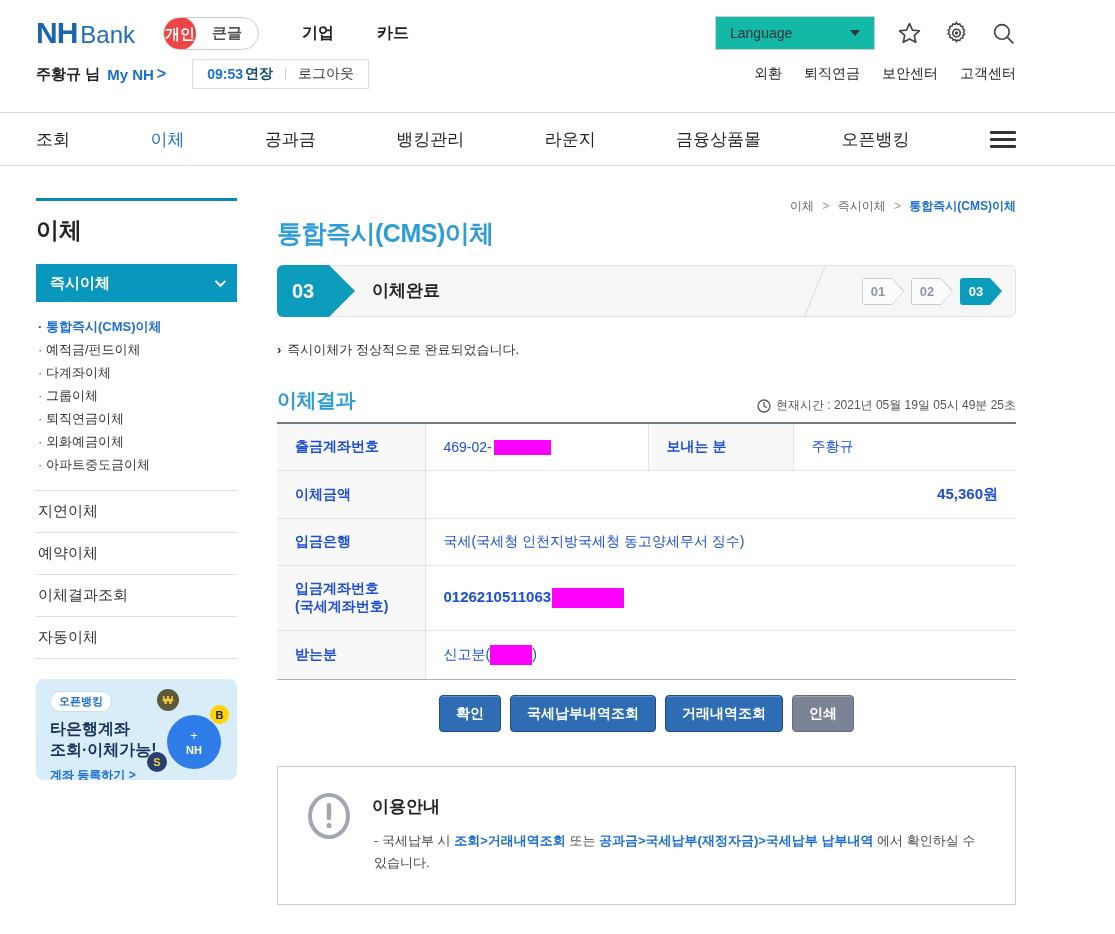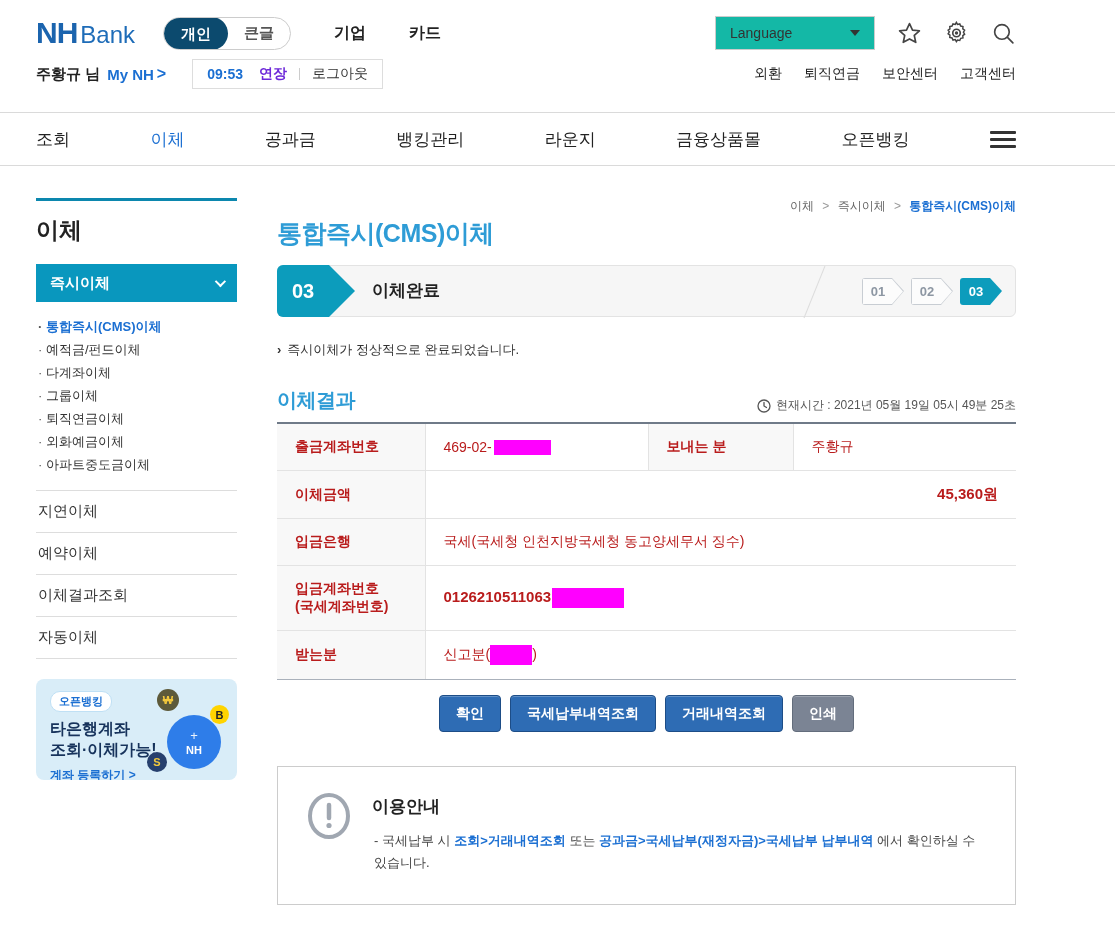--- a/index.html
+++ b/index.html
@@ -6,35 +6,35 @@
   html,body { width:1115px; background:#fff; }
   body { height:934px; font-family:"Liberation Sans","DejaVu Sans",sans-serif; color:#333; overflow:hidden; }
   .container { width:980px; margin-left:36px; }
 
   
   .hrow1 { padding-top:14px; height:52px; display:flex; align-items:center; }
   .logo { display:flex; align-items:baseline; cursor:pointer; }
   .logo .nh { font-size:30px; font-weight:bold; color:#1b64ae; letter-spacing:-1px; }
   .logo .bank { font-size:24px; color:#1e6cb8; margin-left:3px; }
   .seg { display:flex; align-items:center; margin-left:28px; border:1px solid #ccc; border-radius:17px; background:#fff; height:33px; overflow:hidden; }
-  .seg .seg-on { background:#0c4a6e; color:#fff; font-weight:bold; font-size:15px; padding:0 17px; height:33px; line-height:33px; border-radius:17px; }
+  .seg .seg-on { background:#ef4444; color:#fff; font-weight:bold; font-size:15px; padding:0 1px; height:33px; line-height:33px; border-radius:17px; }
   .seg .seg-off { color:#555; font-weight:bold; font-size:15px; padding:0 16px; }
   .toptab { font-size:16px; font-weight:bold; color:#222; margin-left:43px; cursor:pointer; }
   .hr1-right { margin-left:auto; display:flex; align-items:center; }
   .lang { width:160px; height:34px; background:#14b8a6; border:1px solid #ccc; display:flex; align-items:center; padding:0 14px; font-size:14px; color:#333; cursor:pointer; }
   .lang .caret { margin-left:auto; width:0; height:0; border-left:5px solid transparent; border-right:5px solid transparent; border-top:6px solid #333; }
   .hicon { margin-left:22px; cursor:pointer; display:flex; align-items:center; }
 
   .hrow2 { height:44px; display:flex; align-items:center; }
   .greet { font-size:15px; color:#222; font-weight:bold; }
   .mynh { font-size:15px; color:#1b6fd2; font-weight:bold; margin-left:7px; cursor:pointer; }
   .mynh-arrow { color:#1b6fd2; font-weight:bold; margin-left:3px; }
   .session-box { margin-left:26px; border:1px solid #ddd; height:30px; display:flex; align-items:center; padding:0 14px; font-size:14px; }
   .timer { color:#1b6fd2; font-weight:bold; }
-  .extend { color:#6d28d9; font-weight:bold; margin-left:16px; cursor:pointer; }
+  .extend { color:#0c4a6e; font-weight:bold; margin-left:2px; cursor:pointer; }
   .sess-div { width:1px; height:12px; background:#ccc; margin:0 12px; }
   .logout { color:#333; cursor:pointer; }
   .util { margin-left:auto; display:flex; gap:22px; font-size:14px; color:#222; }
   .util span { cursor:pointer; }
 
   
   .gnb { margin-top:16px; border-top:1px solid #dadada; border-bottom:1px solid #dadada; }
   .gnb-in { height:52px; display:flex; align-items:center; justify-content:space-between; }
   .gnb-item { font-size:17px; font-weight:normal; color:#222; cursor:pointer; }
   .gnb-item.active { color:#1b6fd2; }
@@ -89,21 +89,21 @@
   .mini.active .txt { color:#fff; }
 
   .message { margin-top:24px; font-size:13px; color:#333; }
   .message .pre { font-weight:bold; margin-right:6px; color:#333; }
 
   .result-head { margin-top:28px; display:flex; justify-content:space-between; align-items:flex-end; }
   .result-title { font-size:20px; font-weight:bold; color:#2e9cd6; letter-spacing:-0.5px; }
   .cur-time { font-size:12px; color:#555; display:flex; align-items:center; gap:5px; }
 
   table.result { width:100%; border-collapse:collapse; margin-top:8px; border-top:2px solid #6f7a88; font-size:14px; }
-  table.result td { border:1px solid #e3e3e3; padding:14px 18px; background:#fff; color:#b91c1c; vertical-align:middle; }
+  table.result td { border:1px solid #e3e3e3; padding:14px 18px; background:#fff; color:#1d4ed8; vertical-align:middle; }
   table.result tr td:first-child { border-left:0; }
   table.result tr td:last-child { border-right:0; }
   table.result tr:last-child td { border-bottom:1px solid #aab1bb; }
   td.lab { background:#f8f8f8 !important; font-weight:bold; color:#3e4553; width:148px; }
   td.lab2 { background:#f8f8f8 !important; font-weight:bold; color:#3e4553; width:145px; }
   td.amount { text-align:right; color:#1d6bbf; font-weight:bold; font-size:15px; }
   td.acct { font-weight:bold; font-size:15px; color:#222; }
   .redact { display:inline-block; background:#ff00ff; vertical-align:middle; }
   .r1 { width:57px; height:15px; margin-left:2px; }
   .r4 { width:72px; height:20px; margin-left:1px; }

